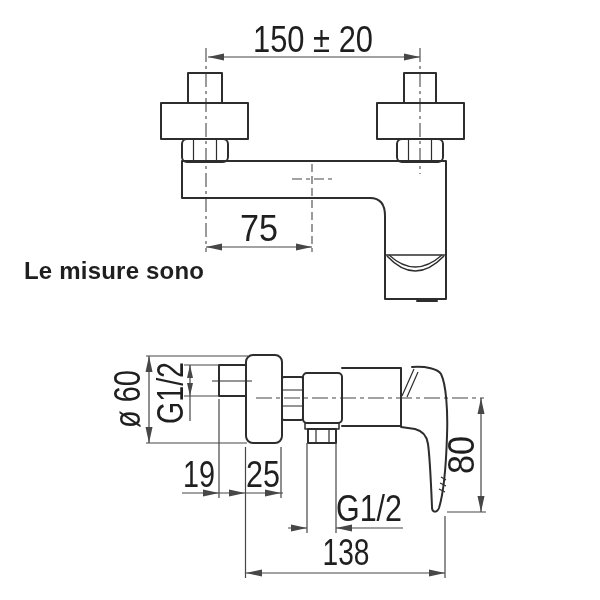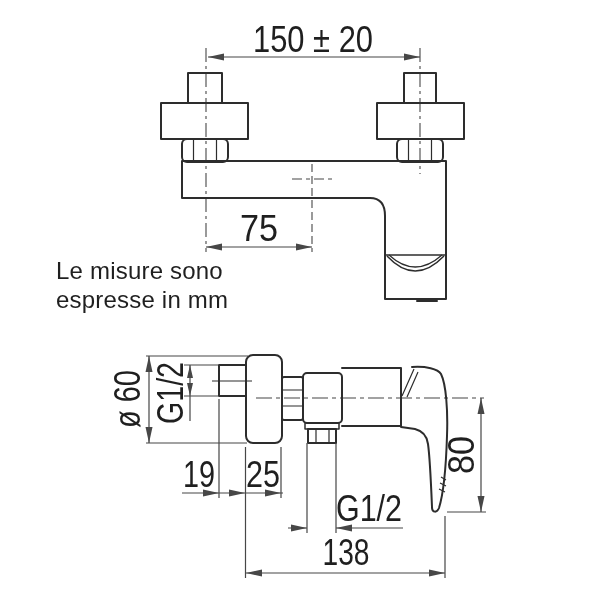--- a/index.html
+++ b/index.html
@@ -1,39 +1,38 @@
 <!DOCTYPE html>
 <html style="--line: #2d2d2d; --dim: #474747; --text: #1f1f1f; --bg: #ffffff;"><head>
 <meta charset="utf-8">
 <style>
   :root{
     --line:#2d2d2d; --dim:#474747; --text:#1f1f1f; --bg:#ffffff;
   }
   html,body{margin:0;padding:0;background:var(--bg);}
   #stage{position:relative;width:600px;height:600px;background:var(--bg);overflow:hidden;
          font-family:"Liberation Sans",sans-serif;}
-  #note{position:absolute;left:24px;top:257px;font-size:24px;font-weight:normal;
-        color:var(--text);line-height:1.2;letter-spacing:.2px;margin-left:32px;}
+  #note{position:absolute;left:24px;top:257px;font-size:24px;font-weight:bold;
+        color:var(--text);line-height:1.2;letter-spacing:.2px;}
   svg{position:absolute;left:0;top:0;}
   .s2 {stroke:var(--line);stroke-width:2;fill:none;stroke-linejoin:round;stroke-linecap:round;}
   .s15{stroke:var(--line);stroke-width:1.5;fill:none;stroke-linejoin:round;}
   .s1 {stroke:var(--line);stroke-width:1.2;fill:none;}
   .dim{stroke:var(--dim);stroke-width:1.2;fill:none;}
   .arr{fill:var(--dim);stroke:none;}
   .cl {stroke:var(--dim);stroke-width:1.1;fill:none;}
   text.t{font-family:"Liberation Sans",sans-serif;font-size:36px;fill:var(--text);}
 </style>
 </head>
 <body>
 
 <div id="stage">
 
   <div id="note">
     <div>Le misure sono</div>
-    <div>espresse in mm</div>
   </div>
 
   <svg width="600" height="600" viewBox="0 0 600 600">
 
     <g>
 
       <path class="cl" stroke-dasharray="14 4 3 4" d="M206,48 V252"></path>
       <path class="cl" stroke-dasharray="14 4 3 4" d="M420,48 V174"></path>
 
       <path class="s2" d="M182,161 V198 H370 Q385,198 385,216 V299 H446 V161 Z"></path>

